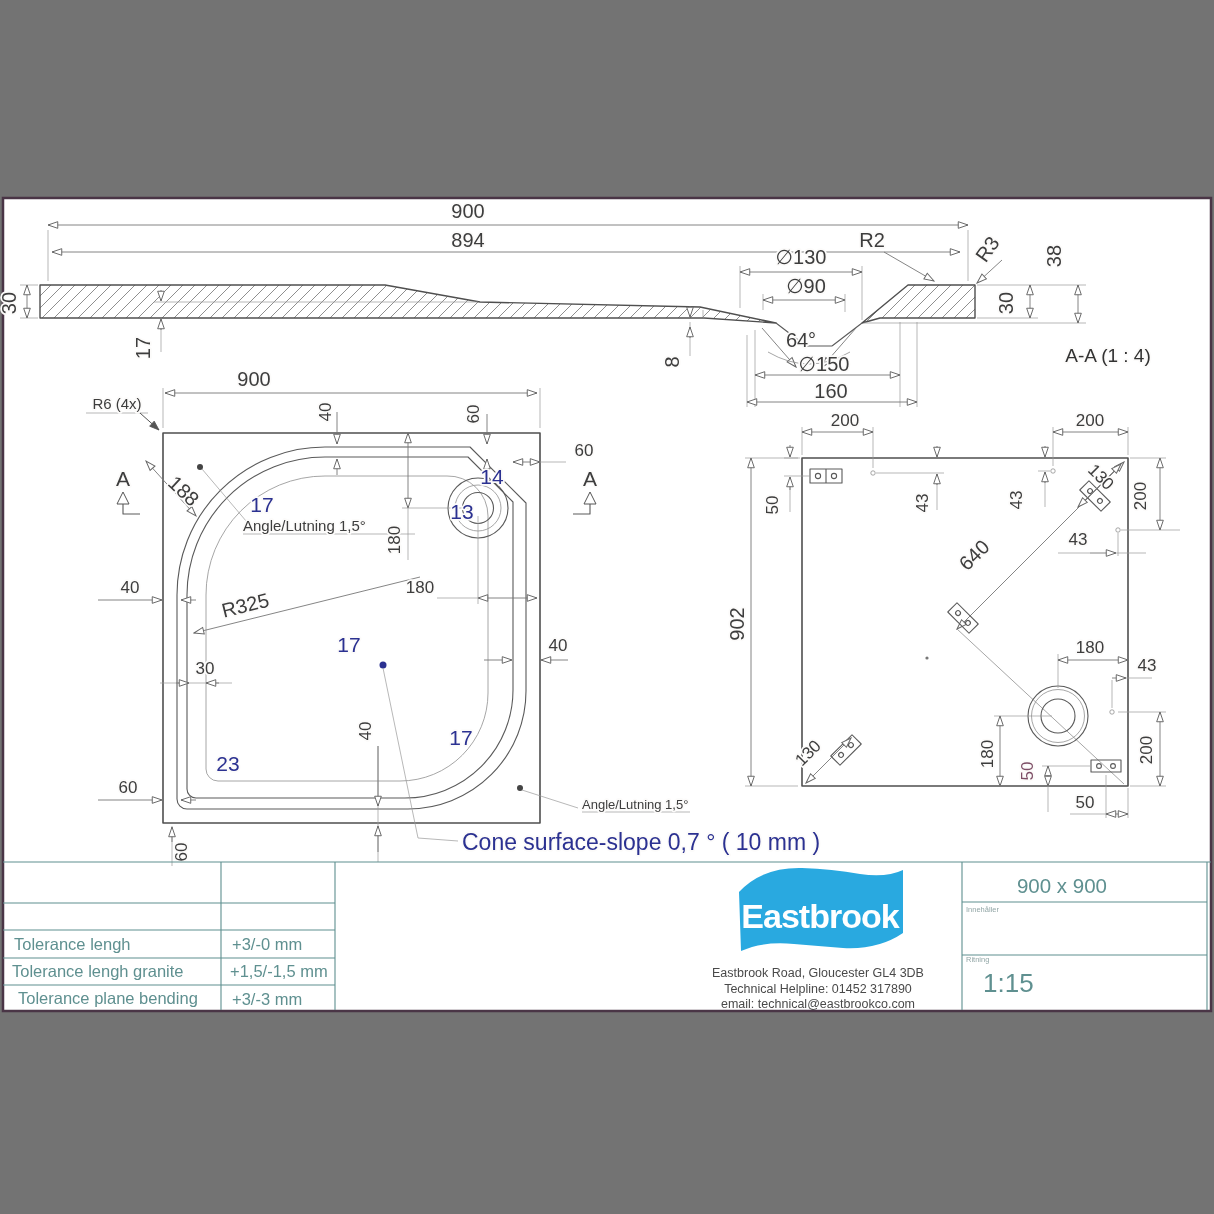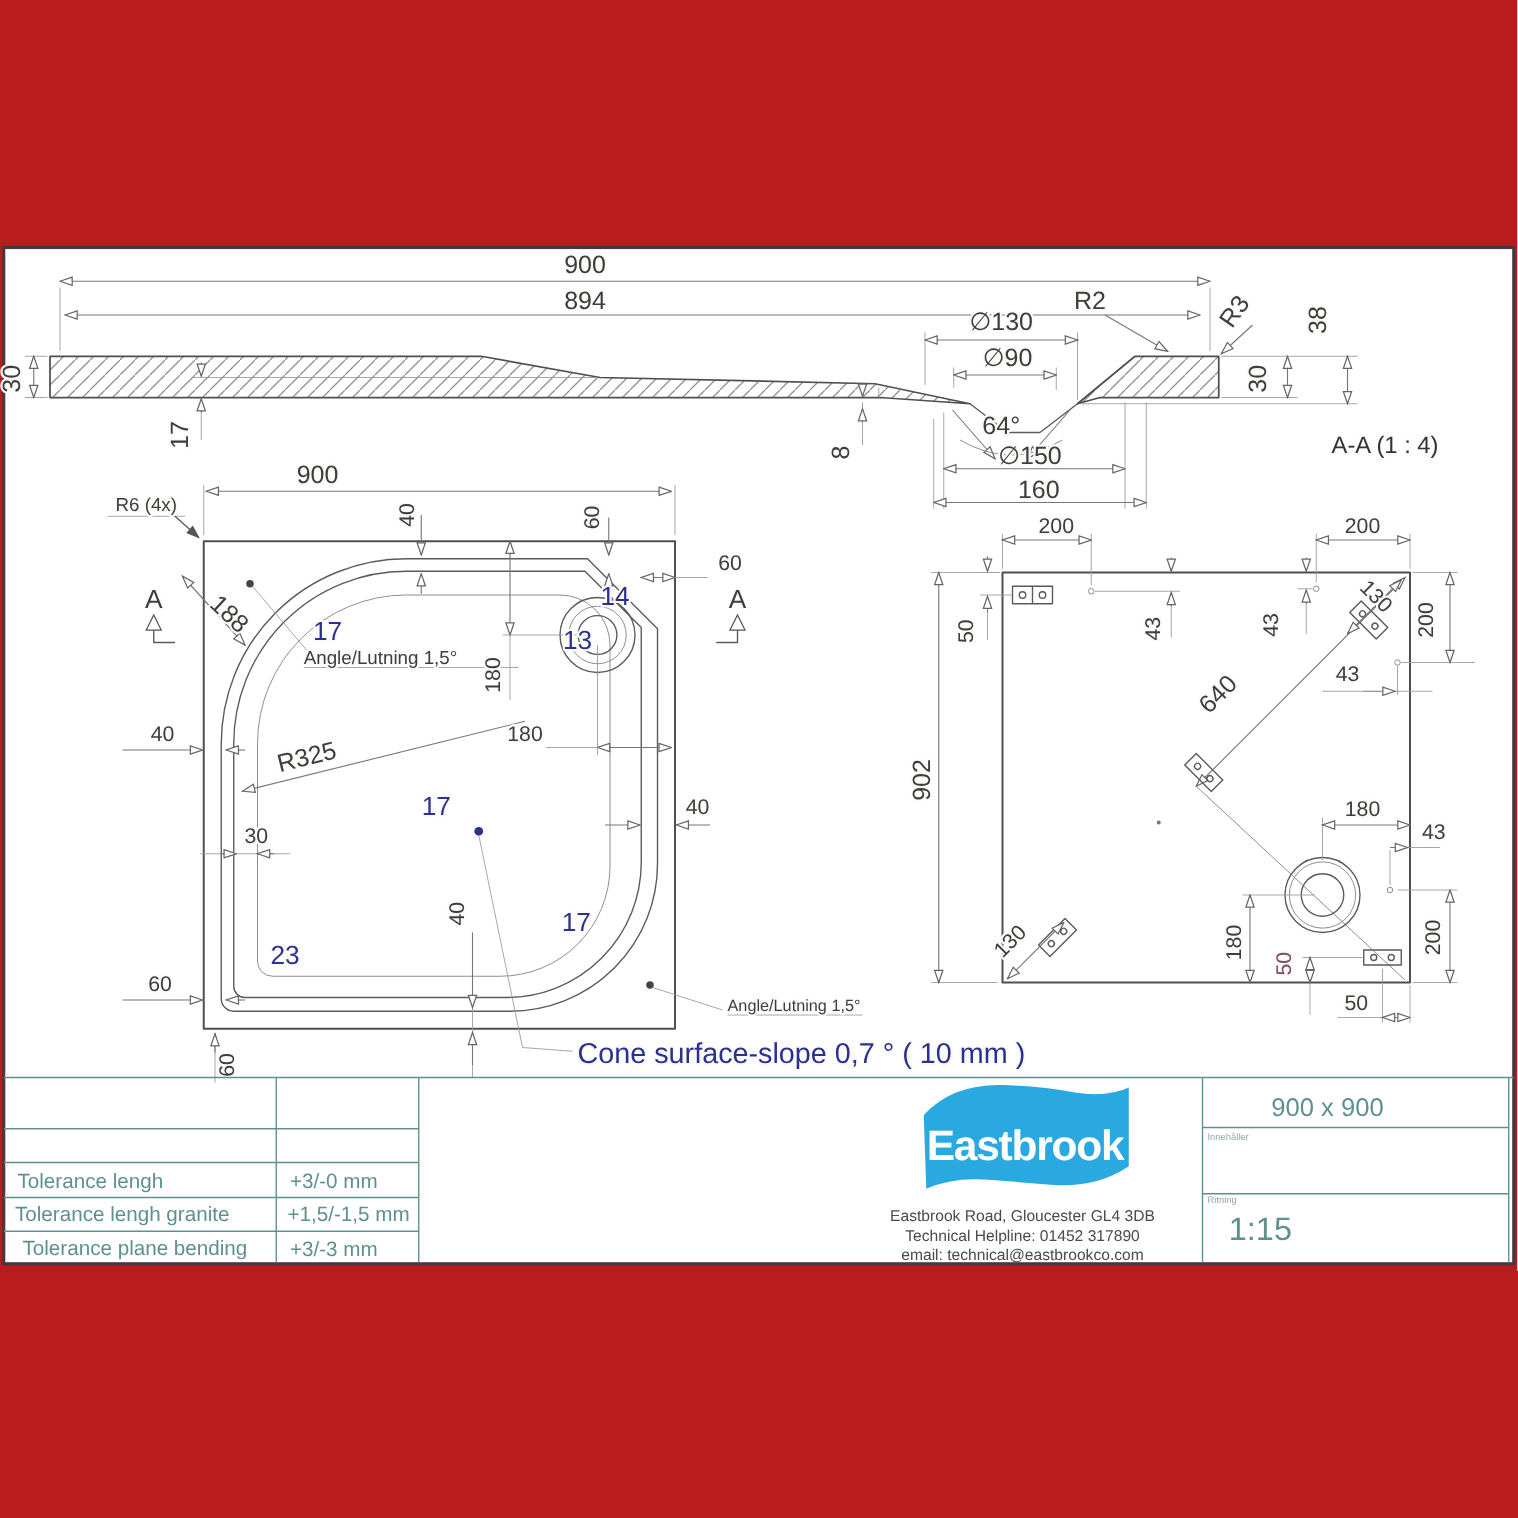--- a/index.html
+++ b/index.html
@@ -1,16 +1,16 @@
 <!DOCTYPE html>
 <html><head>
 <meta charset="utf-8">
 <style>
   html,body{margin:0;padding:0;background:#fcfbfa;}
-  .stage{position:relative;width:1214px;height:1214px;background:#b91c1c;overflow:hidden;}
+  .stage{position:relative;width:1214px;height:1214px;background:#737373;overflow:hidden;}
   svg{display:block;}
   svg text{font-family:"Liberation Sans",sans-serif;}
   .ann text{paint-order:stroke;stroke:#fcfbfa;stroke-width:3.5px;stroke-linejoin:round;}
   .geo{stroke:#4f4f4f;stroke-width:1.6;fill:none;stroke-linejoin:round;}
   .geo2{stroke:#5a5a5a;stroke-width:1.1;fill:none;stroke-linejoin:round;}
   .thin{stroke:#8f8f8f;stroke-width:0.8;fill:none;}
   .ext{stroke:#9a9a9a;stroke-width:0.7;fill:none;}
   .dim{stroke:#777;stroke-width:0.9;fill:none;marker-start:url(#as);marker-end:url(#ae);}
   .dimo{stroke:#777;stroke-width:0.9;fill:none;marker-end:url(#ae);}
   .lead{stroke:#777;stroke-width:0.9;fill:none;marker-end:url(#ae);}

